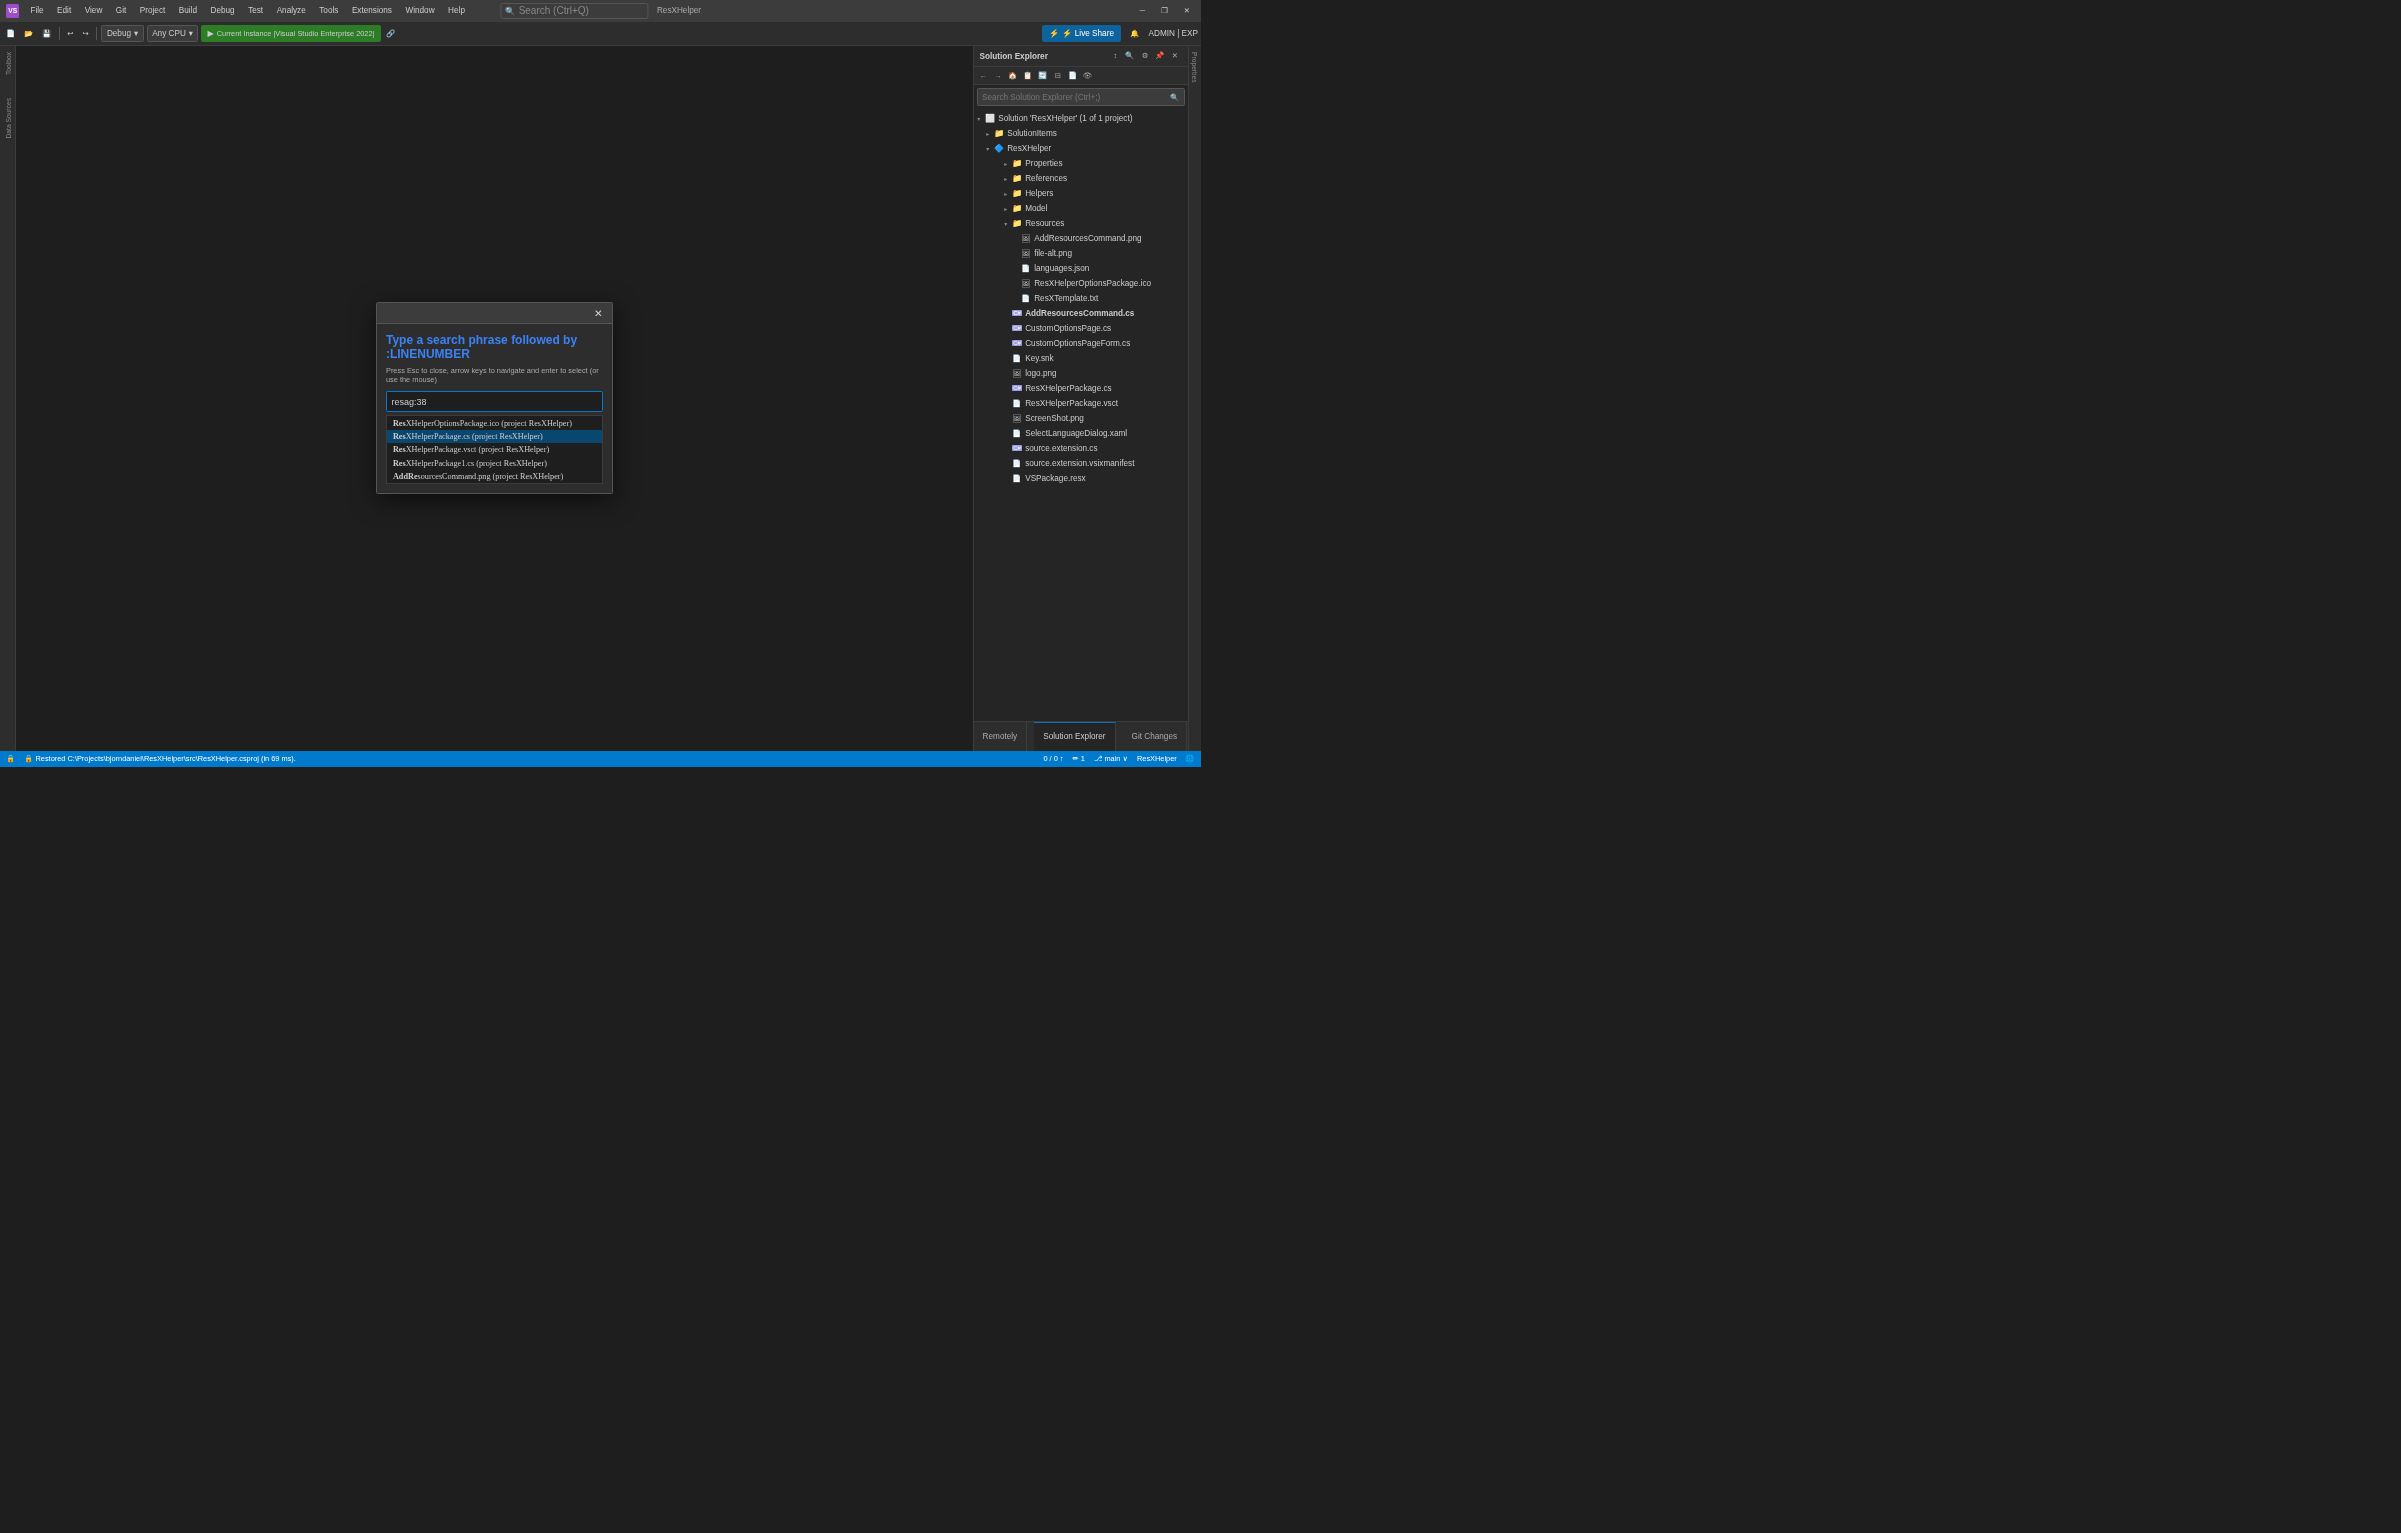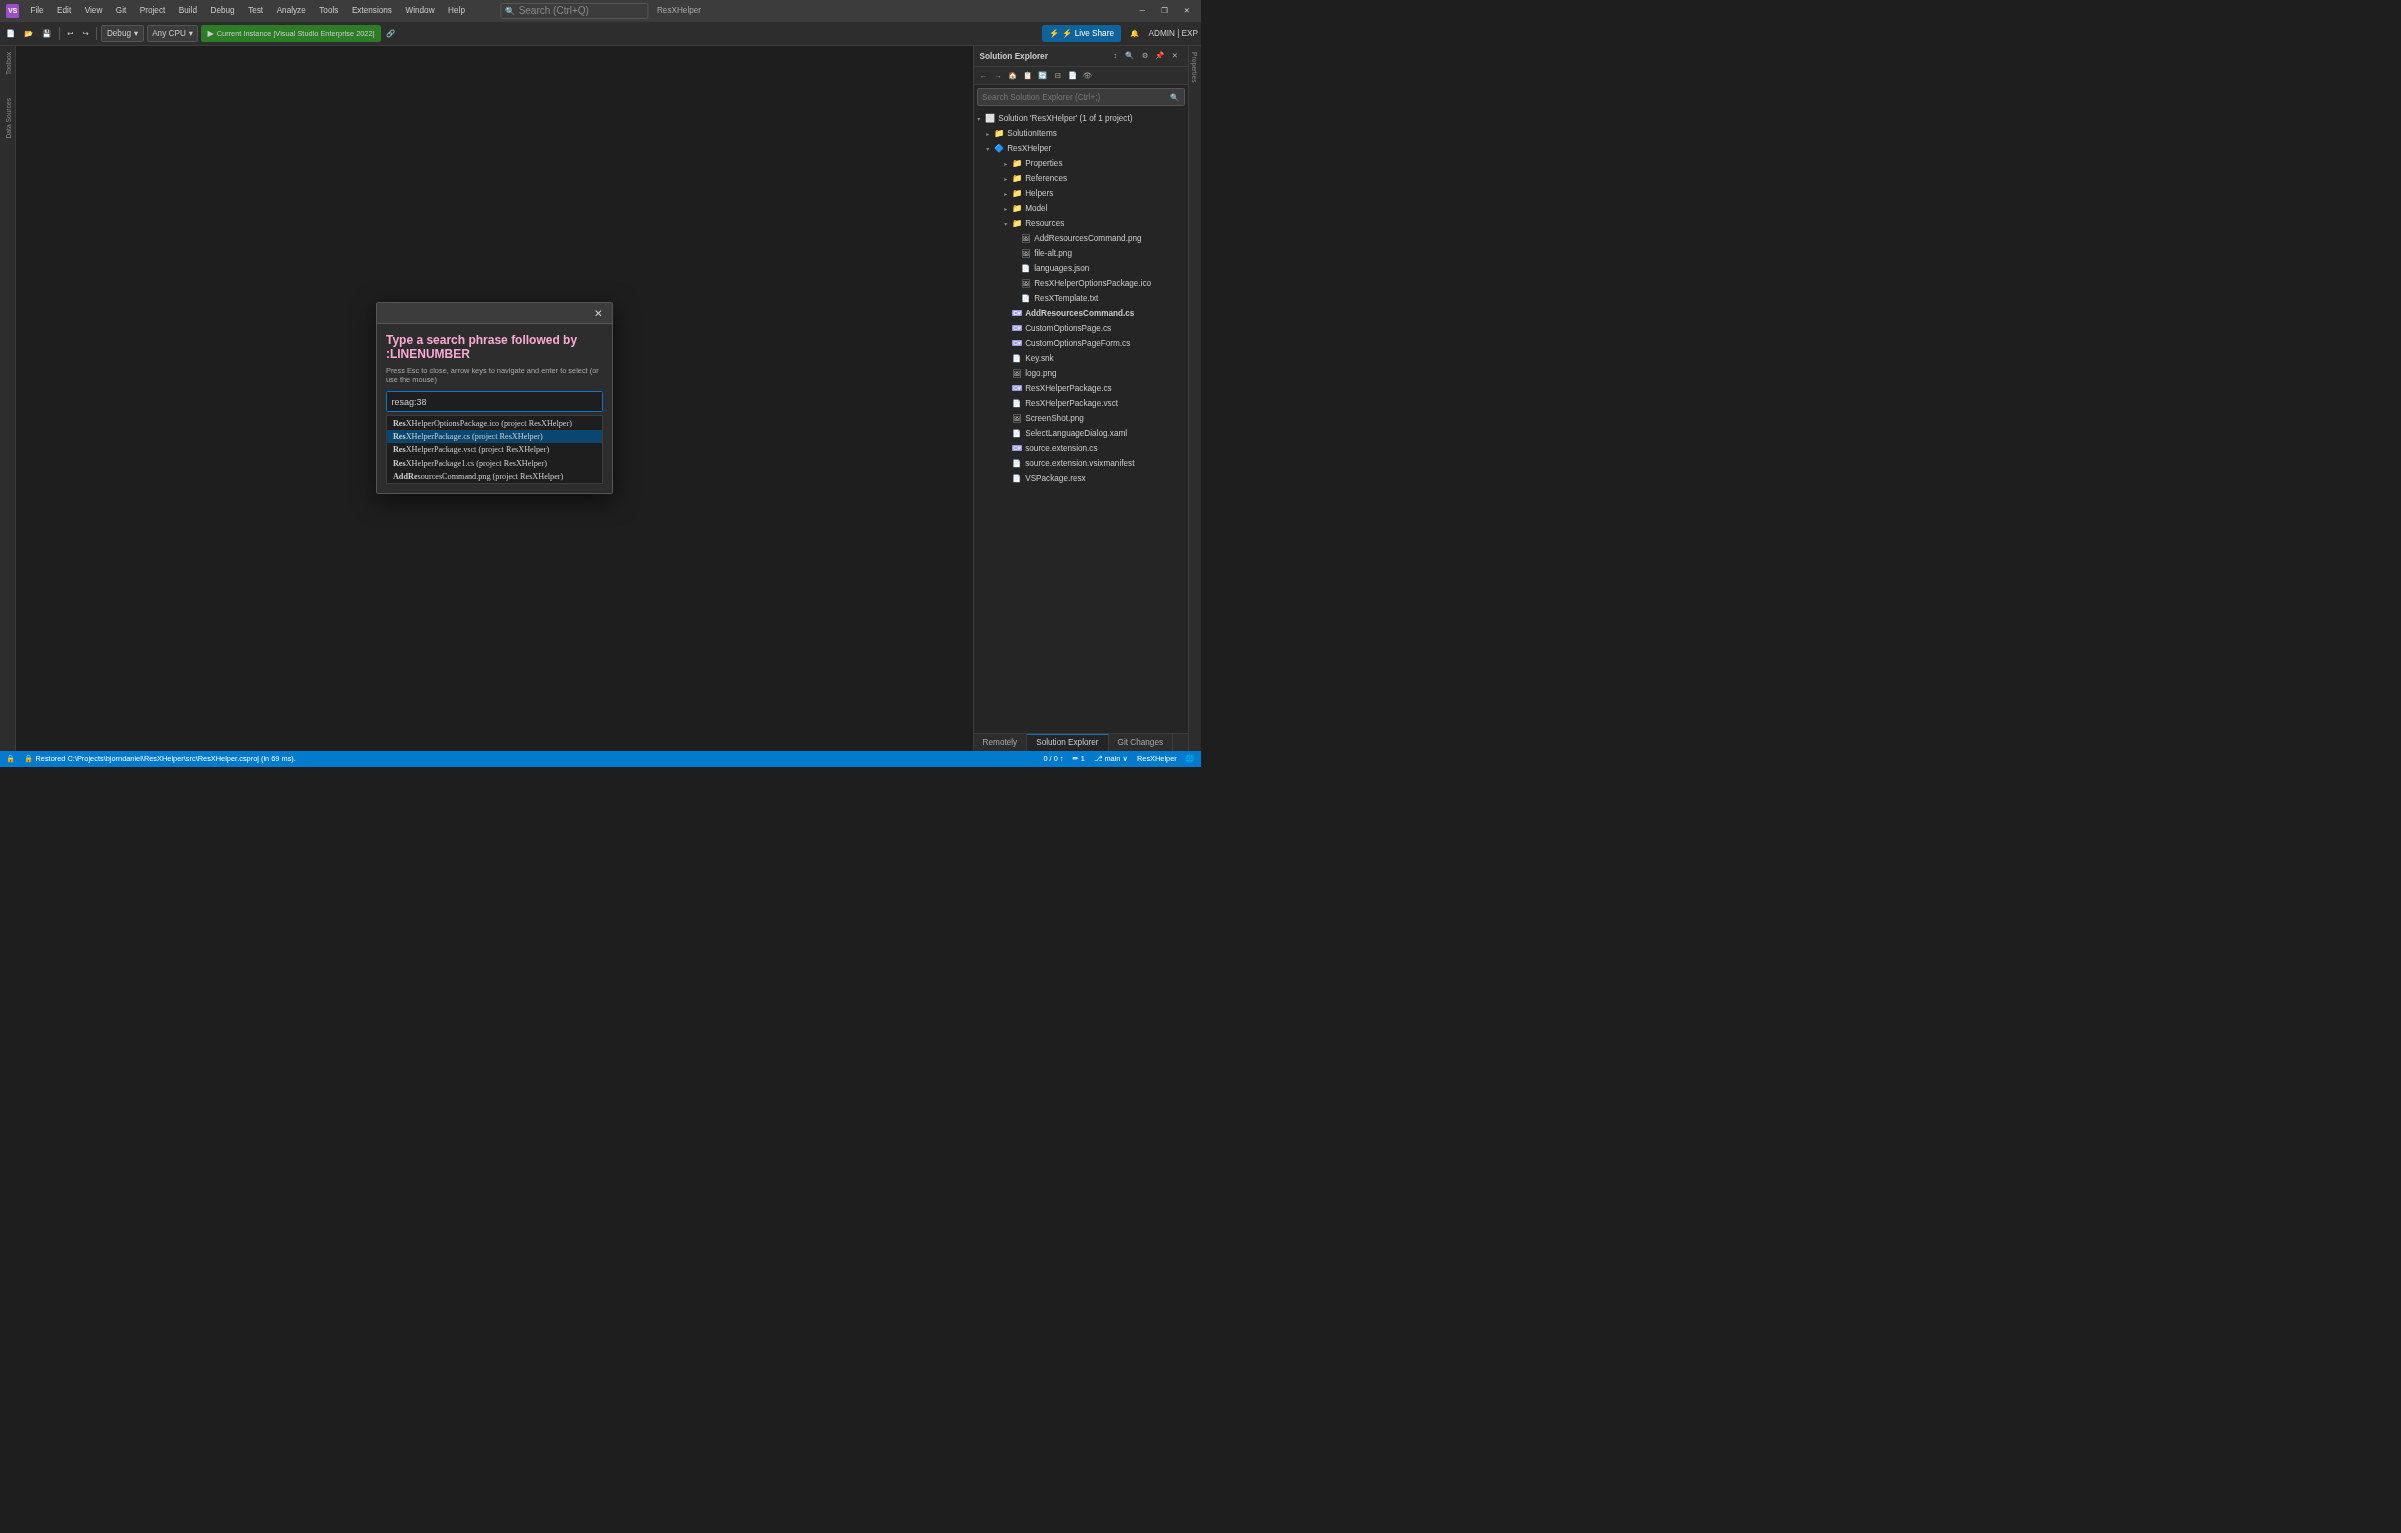--- a/index.html
+++ b/index.html
@@ -130,25 +130,26 @@
       cursor: pointer;
       font-size: 8.2px;
       color: #cccccc;
       white-space: nowrap;
     }
     .tree-expand { width: 10.4px; display: flex; align-items: center; justify-content: center; font-size: 6px; color: #888; flex-shrink: 0; }
     .tree-icon { width: 12px; height: 12px; margin-right: 2.2px; display: flex; align-items: center; justify-content: center; font-size: 8.2px; flex-shrink: 0; }
 
     
     #bottom-tabs {
-      height: 18px;
+      height: 30px;
       background: #2d2d2d;
       display: flex;
       align-items: center;
       border-top: 0.7px solid #3c3c3c;
+      gap: 7px;
     }
     .bottom-tab {
       padding: 0 9px;
       height: 100%;
       display: flex;
       align-items: center;
       font-size: 8.2px;
       color: #aaa;
       cursor: pointer;
       border-right: 0.7px solid #3c3c3c;
@@ -213,21 +214,21 @@
       height: 15px;
       display: flex;
       align-items: center;
       justify-content: center;
       cursor: pointer;
       color: #cccccc;
       font-size: 10.4px;
       border-radius: 1.5px;
     }
     #modal-body { padding: 9px; }
-    #modal-title { font-size: 12px; font-weight: bold; color: #f9a8d4; margin-bottom: 4.5px; }
+    #modal-title { font-size: 12px; font-weight: bold; color: #3b82f6; margin-bottom: 4.5px; }
     #modal-subtitle { font-size: 7.4px; color: #aaa; margin-bottom: 7.4px; }
     #modal-input {
       width: 100%;
       height: 21px;
       background: #1e1e1e;
       border: 0.7px solid #007acc;
       border-radius: 1.5px;
       padding: 0 4.5px;
       color: #cccccc;
       font-size: 9px;

